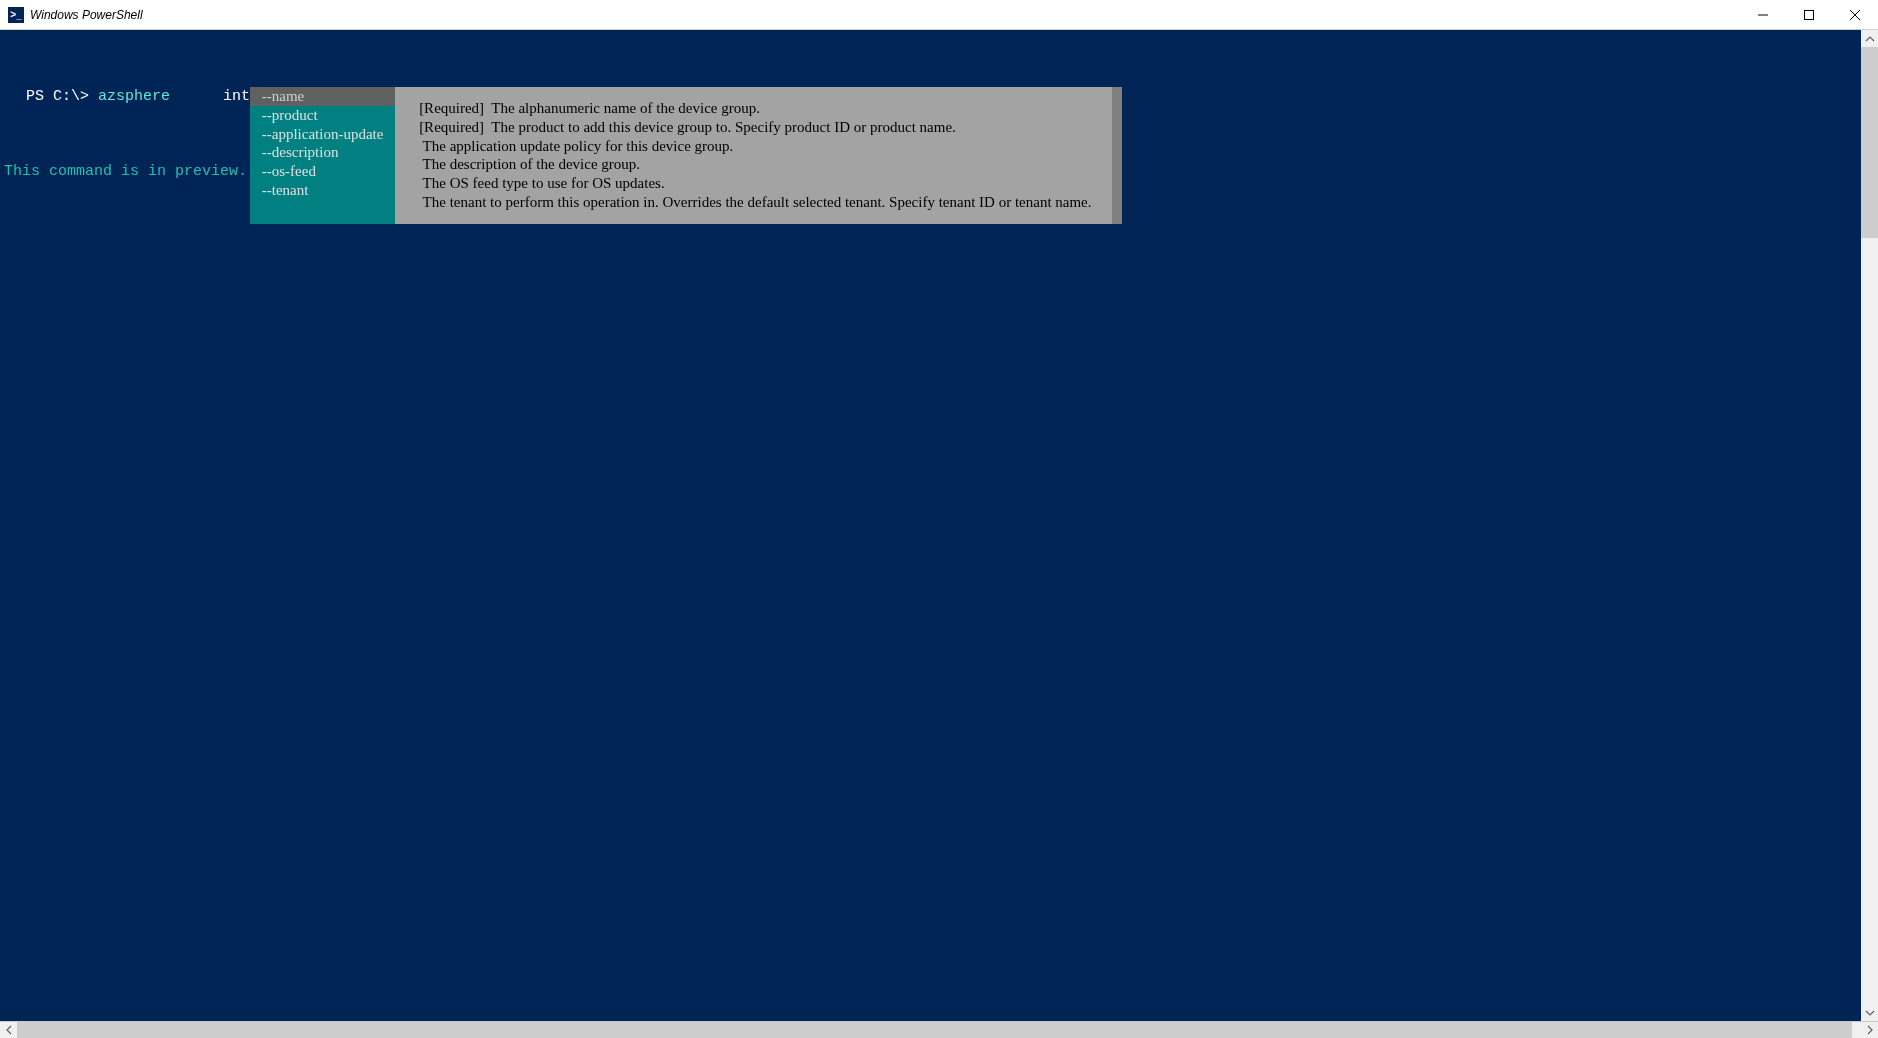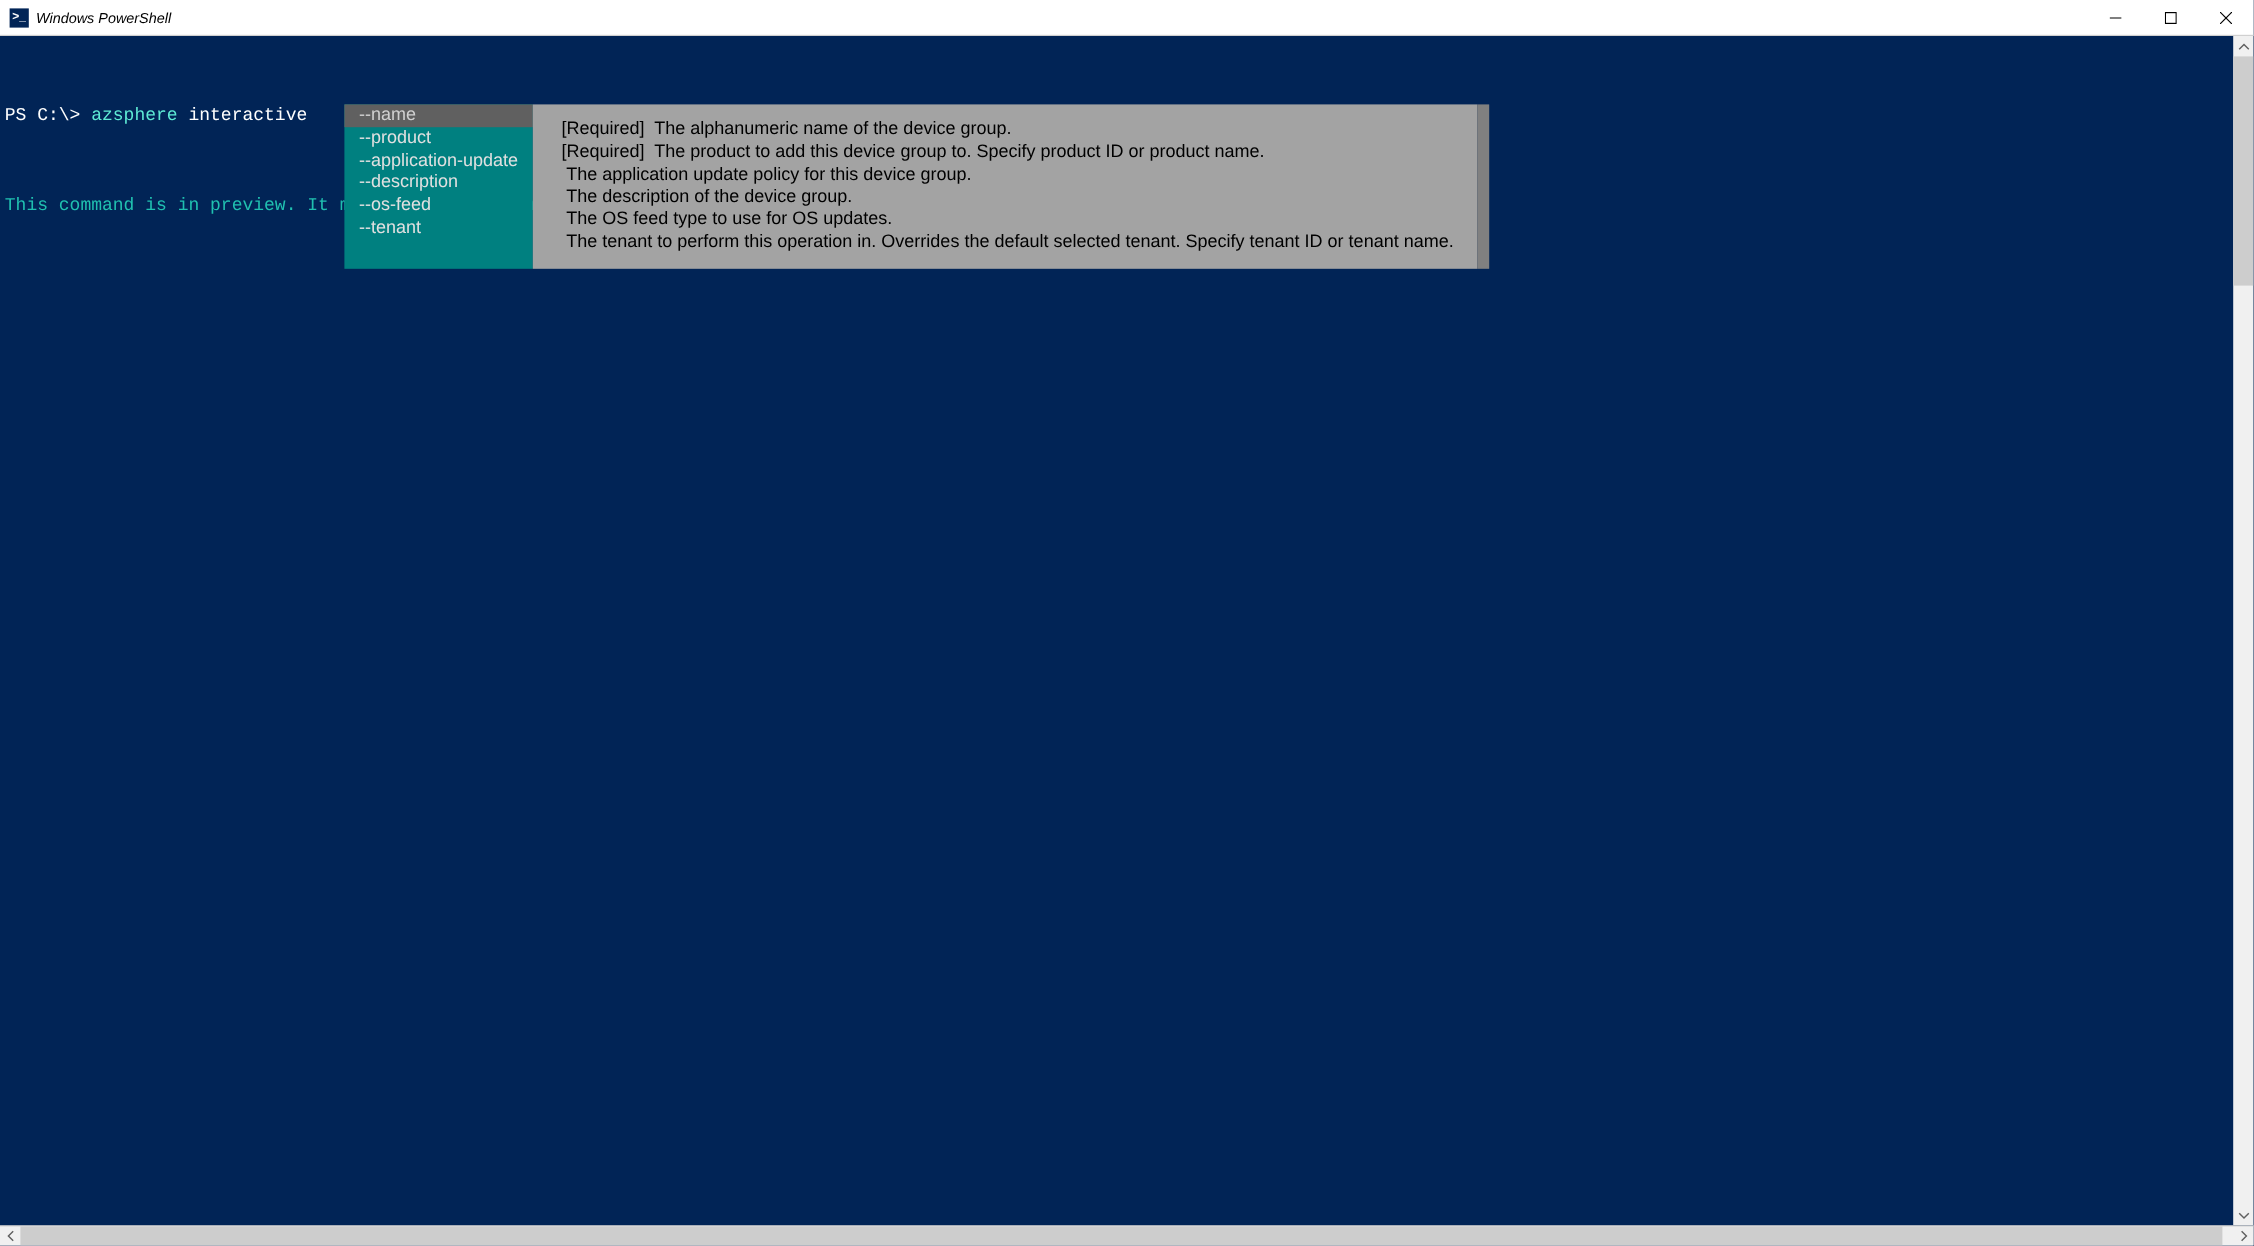--- a/index.html
+++ b/index.html
@@ -56,31 +56,30 @@
   background: #012456;
   color: #cccccc;
   padding: 2px 4px;
   line-height: 1.25;
   white-space: pre;
   overflow: hidden;
   position: relative;
 }
 .terminal .line { white-space: pre; }
 
-.c-white { color: #ffffff; }
+.c-white { color: #ffffff; margin-left: 22px; }
 .c-yellow { color: #5eead4; }
 .c-cyan { color: #20c0b0; }
 
 .popup {
   position: absolute;
   top: 57px;
   left: 250px;
   display: flex;
-  font-family: Liberation Sans, sans-serif;
-  margin-left: 37px;
+  font-family: Liberation Serif, serif;
 }
 .popup-left {
   background: #008080;
   color: #e0e0e0;
   padding: 0;
 }
 .popup-left .prow {
   padding: 0 8px 0 8px;
   white-space: pre;
 }

